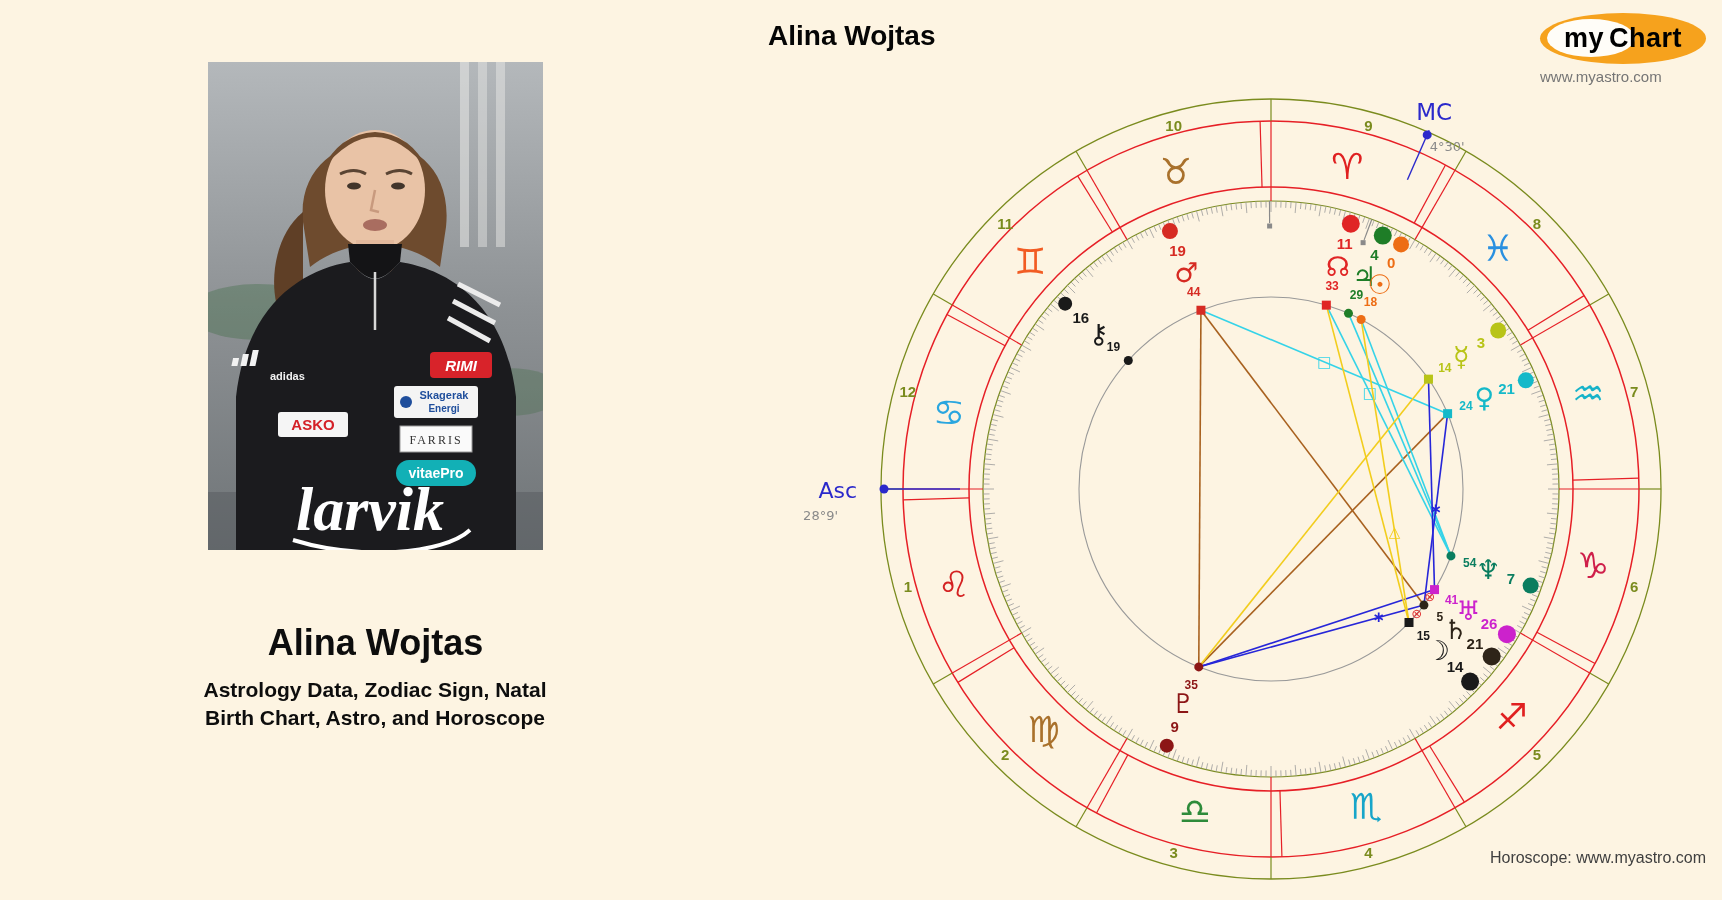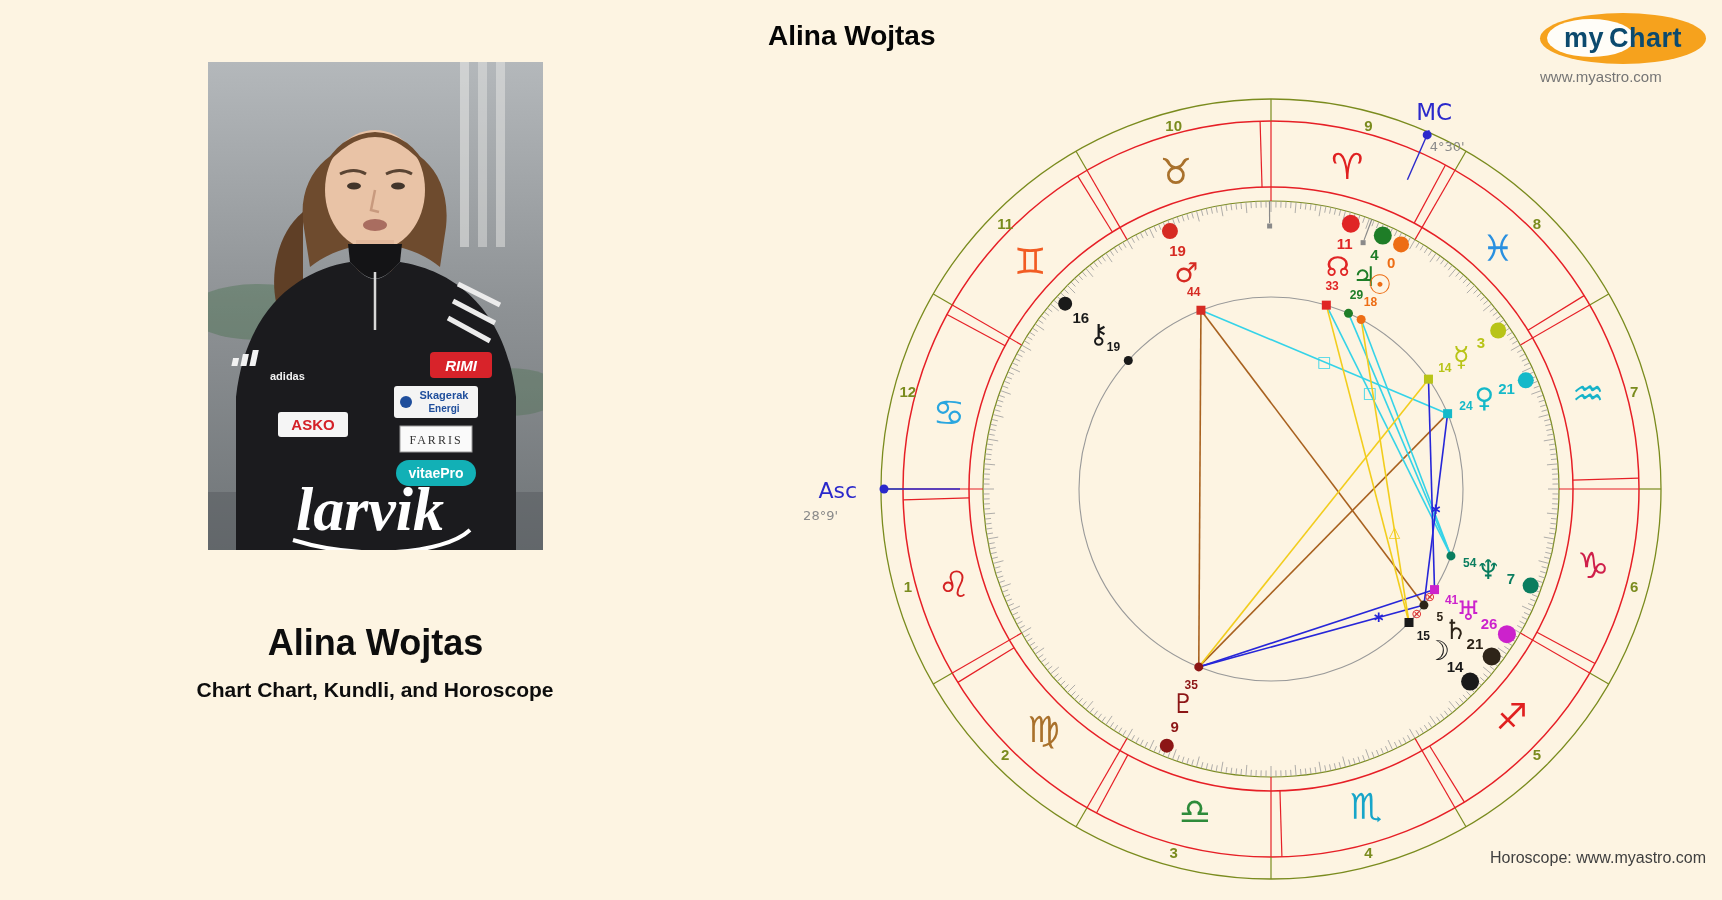--- a/index.html
+++ b/index.html
@@ -1,21 +1,21 @@
 <!DOCTYPE html>
 <html><head>
 <meta charset="utf-8">
 <style>
   html,body{margin:0;padding:0;}
   body{width:1722px;height:900px;background:#fdf4e2;font-family:"Liberation Sans",sans-serif;position:relative;overflow:hidden;}
   .abs{position:absolute;}
   #chart-title{left:768px;top:20px;font-size:28px;font-weight:bold;color:#050505;}
   #logo{left:1540px;top:13px;width:166px;height:51px;background:#f6a21d;border-radius:50%;}
   #logo-white{position:absolute;left:7px;top:6px;width:88px;height:38px;background:#fffdf8;border-radius:50%;}
-  #logo-text{position:absolute;left:0;top:0;width:100%;height:100%;display:flex;align-items:center;justify-content:center;font-size:27px;font-weight:600;color:#0c4a6e;letter-spacing:.5px;}
+  #logo-text{position:absolute;left:0;top:0;width:100%;height:100%;display:flex;align-items:center;justify-content:center;font-size:27px;font-weight:600;color:#000000;letter-spacing:.5px;}
   #logo-text .sp{width:5px;}
   #logo-url{left:1540px;top:68px;width:166px;text-align:left;font-size:15px;color:#757575;}
   #copyright{right:16px;top:849px;font-size:16px;color:#3f3f3f;}
   #person-name{left:208px;top:622px;width:335px;text-align:center;font-size:36px;font-weight:bold;color:#0d0d0d;}
   #subtitle{left:160px;top:676px;width:430px;text-align:center;font-size:21px;font-weight:bold;color:#0d0d0d;line-height:28px;}
   #photo{left:208px;top:62px;}
   #wheel{left:0;top:0;}
   svg text{user-select:none;}
 </style>
 </head>
@@ -102,21 +102,22 @@
     <rect x="188" y="398" width="80" height="26" rx="13" fill="#12b0b6"></rect>
     <text x="228" y="416" font-size="14" font-weight="bold" fill="#ffffff" text-anchor="middle" font-family="Liberation Sans, sans-serif">vitaePro</text>
   </g>
 
   <text x="88" y="468" font-size="62" font-weight="bold" font-style="italic" fill="#ffffff" font-family="Liberation Serif, serif">larvik</text>
   <path d="M85,478 C150,498 235,493 262,468" stroke="#ffffff" stroke-width="4" fill="none"></path>
 </svg>
 
 <div class="abs" id="person-name">Alina Wojtas</div>
 <div class="abs" id="subtitle">
-  <div>Chart Chart, Kundli, and Horoscope</div>
+  <div>Astrology Data, Zodiac Sign, Natal</div>
+  <div>Birth Chart, Astro, and Horoscope</div>
 </div>
 
 <svg class="abs" id="wheel" width="1722" height="900" viewBox="0 0 1722 900">
     <circle cx="1271" cy="489" r="390" fill="none" stroke="#7a8b1e" stroke-width="1.3"></circle>
     <circle cx="1271" cy="489" r="368" fill="none" stroke="#e61f26" stroke-width="1.5"></circle>
     <circle cx="1271" cy="489" r="302" fill="none" stroke="#e61f26" stroke-width="1.5"></circle>
     <circle cx="1271" cy="489" r="288" fill="none" stroke="#7a8b1e" stroke-width="1.2"></circle>
     <circle cx="1271" cy="489" r="192" fill="none" stroke="#999999" stroke-width="1.1"></circle>
     <line x1="1661" y1="489" x2="1639" y2="489" stroke="#7a8b1e" stroke-width="1.2"></line>
     <line x1="1639" y1="489" x2="1559" y2="489" stroke="#e61f26" stroke-width="1.2"></line>

